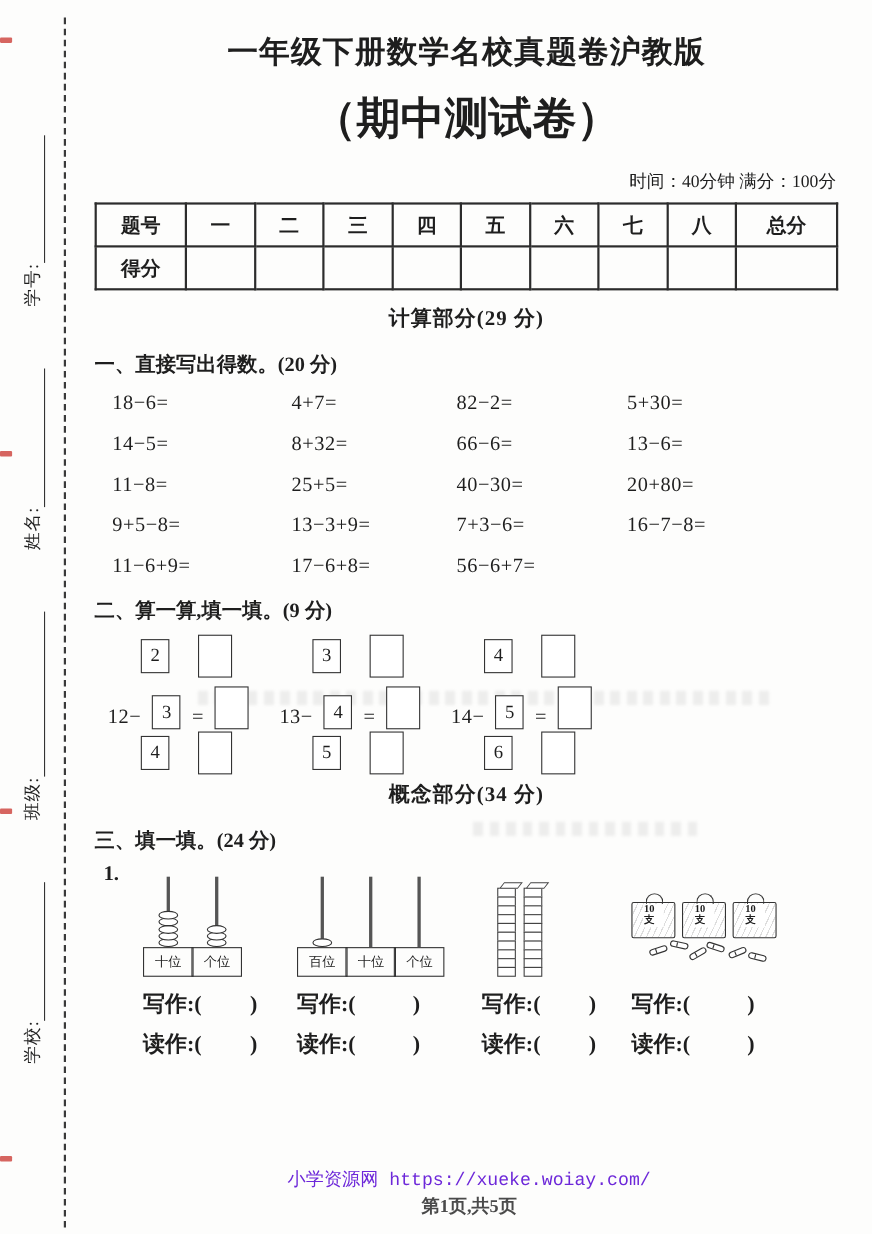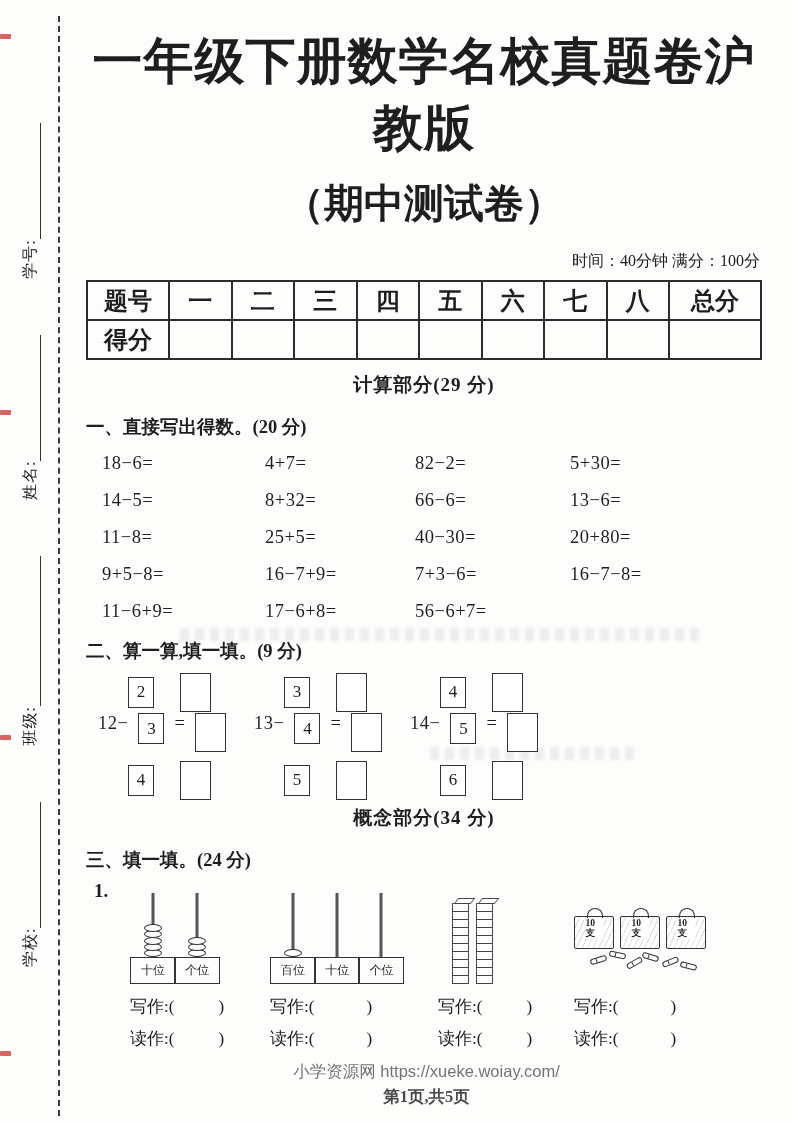--- a/index.html
+++ b/index.html
@@ -13,47 +13,47 @@
   
   .seal-line { position:absolute; left:58px; top:16px; height:1100px; width:0; border-left:2.6px dashed #3a3a3a; }
 
   
   .seal-wrap { position:absolute; left:-414px; top:512px; width:884px; height:26px; transform:rotate(-90deg); display:flex; align-items:flex-end; white-space:nowrap; font-size:16px; }
   .sfield { display:flex; align-items:flex-end; margin-right:56px; }
   .slabel { font-size:16px; letter-spacing:1px; }
   .sline { display:inline-block; height:15px; border-bottom:1.6px solid #333; }
 
   .content { position:absolute; left:86px; top:0; width:676px; }
-  .title { text-align:center; font-size:50px; font-weight:bold; letter-spacing:1px; margin-top:28px; }
+  .title { text-align:center; font-size:28px; font-weight:bold; letter-spacing:1px; margin-top:28px; }
   .subtitle { text-align:center; font-size:40px; font-weight:bold; margin-top:14px; }
   .meta { text-align:right; font-size:16px; margin-top:20px; padding-right:2px; }
 
   table.score { width:100%; border-collapse:collapse; margin-top:8px; table-layout:fixed; }
-  table.score td { border:2px solid #2c2c2c; height:39px; text-align:center; font-size:24px; font-weight:bold; vertical-align:middle; }
+  table.score td { border:2px solid #2c2c2c; height:39px; text-align:center; font-size:18px; font-weight:bold; vertical-align:middle; }
 
   .center-head { text-align:center; font-weight:bold; font-size:19px; margin-top:12px; letter-spacing:1px; }
   .q-title { font-weight:bold; font-size:18.5px; margin-top:16px; }
 
   .eq-grid { display:grid; grid-template-columns:163px 150px 155px 1fr; padding-left:16px; row-gap:16px; margin-top:14px; font-size:18.5px; letter-spacing:.5px; }
 
   .q2-row { display:flex; padding-left:12px; gap:14px; margin-top:8px; }
   .q2-group { width:142px; }
   .q2-aux { display:flex; margin-left:30px; gap:26px; align-items:center; height:42px; }
-  .q2-eq { display:flex; align-items:flex-start; height:46px; gap:10px; font-size:18.5px; }
+  .q2-eq { display:flex; align-items:flex-end; height:46px; gap:10px; font-size:18.5px; }
   .bx { display:inline-flex; align-items:center; justify-content:center; background:#fff; }
   .bx-s { width:26px; height:31px; border:1.9px solid #333; font-size:17px; }
   .bx-e { width:31px; height:39px; border:1.9px solid #333; }
   .q2-m { font-size:18.5px; letter-spacing:.5px; }
 
   .q3-wrap { display:flex; margin-top:8px; }
   .item-no { font-weight:bold; font-size:19px; width:26px; padding-left:8px; }
   .q3-row { display:flex; flex:1; }
   .q3-col { display:flex; flex-direction:column; }
   .fig { height:104px; display:flex; align-items:flex-end; }
-  .wr { margin-top:11px; font-size:17px; font-weight:normal; white-space:nowrap; }
+  .wr { margin-top:11px; font-size:20px; font-weight:bold; white-space:nowrap; }
   .wr + .wr { margin-top:9px; }
   .blankgap { display:inline-block; width:44px; }
 
   
   .abacus { display:flex; }
   .acol { width:46px; display:flex; flex-direction:column; align-items:center; margin-right:-1.8px; }
   .rodwrap { position:relative; width:100%; height:64px; }
   .rod { position:absolute; left:50%; transform:translateX(-50%); bottom:0; width:3px; height:64px; background:#555; }
   .bead { position:absolute; left:50%; transform:translateX(-50%); width:18px; height:8px; border:1.7px solid #333; border-radius:50%; background:#fff; }
   .abox { width:100%; height:27px; border:1.9px solid #333; display:flex; align-items:center; justify-content:center; font-size:12px; }
@@ -71,21 +71,21 @@
   .bag::before { content:''; position:absolute; top:-9px; left:12px; width:14px; height:9px; border:1.7px solid #333; border-bottom:none; border-radius:8px 8px 0 0; }
   .bag-tag { position:absolute; top:1px; left:50%; transform:translateX(-50%); font-size:9.5px; font-weight:bold; background:#fff; padding:0 1px; line-height:1.1; }
   .pens { position:absolute; left:14px; top:50px; width:115px; height:28px; }
   .pen { position:absolute; width:17px; height:6px; border:1.3px solid #333; border-radius:3px; background:#fff; }
   .pen::after { content:''; position:absolute; left:30%; top:0; bottom:0; width:1.2px; background:#333; }
 
   
   .ghost { position:absolute; height:13px; background:repeating-linear-gradient(90deg,#8f8f8f 0 9px,transparent 9px 15px); opacity:.14; filter:blur(1.4px); }
 
   .footer { position:absolute; left:60px; right:0; bottom:14px; text-align:center; }
-  .site { color:#737373; font-size:16.5px; font-family:Liberation Sans, sans-serif; }
+  .site { color:#6d28d9; font-size:16.5px; font-family:Liberation Mono, monospace; }
   .pageno { color:#4a4a4a; font-size:16.5px; margin-top:3px; font-weight:bold; }
 </style>
 </head>
 <body>
 
 <div class="paper">
 
   <div class="redmark" style="top:34px"></div>
   <div class="redmark" style="top:410px"></div>
   <div class="redmark" style="top:735px"></div>
@@ -173,21 +173,21 @@
       <span>5+30=</span>
       <span>14−5=</span>
       <span>8+32=</span>
       <span>66−6=</span>
       <span>13−6=</span>
       <span>11−8=</span>
       <span>25+5=</span>
       <span>40−30=</span>
       <span>20+80=</span>
       <span>9+5−8=</span>
-      <span>16−7+9=</span>
+      <span>13−3+9=</span>
       <span>7+3−6=</span>
       <span>16−7−8=</span>
       <span>11−6+9=</span>
       <span>17−6+8=</span>
       <span>56−6+7=</span>
     </div>
 
     <div class="q-title">二、算一算,填一填。(9 分)</div>
 
     <div class="q2-row">

